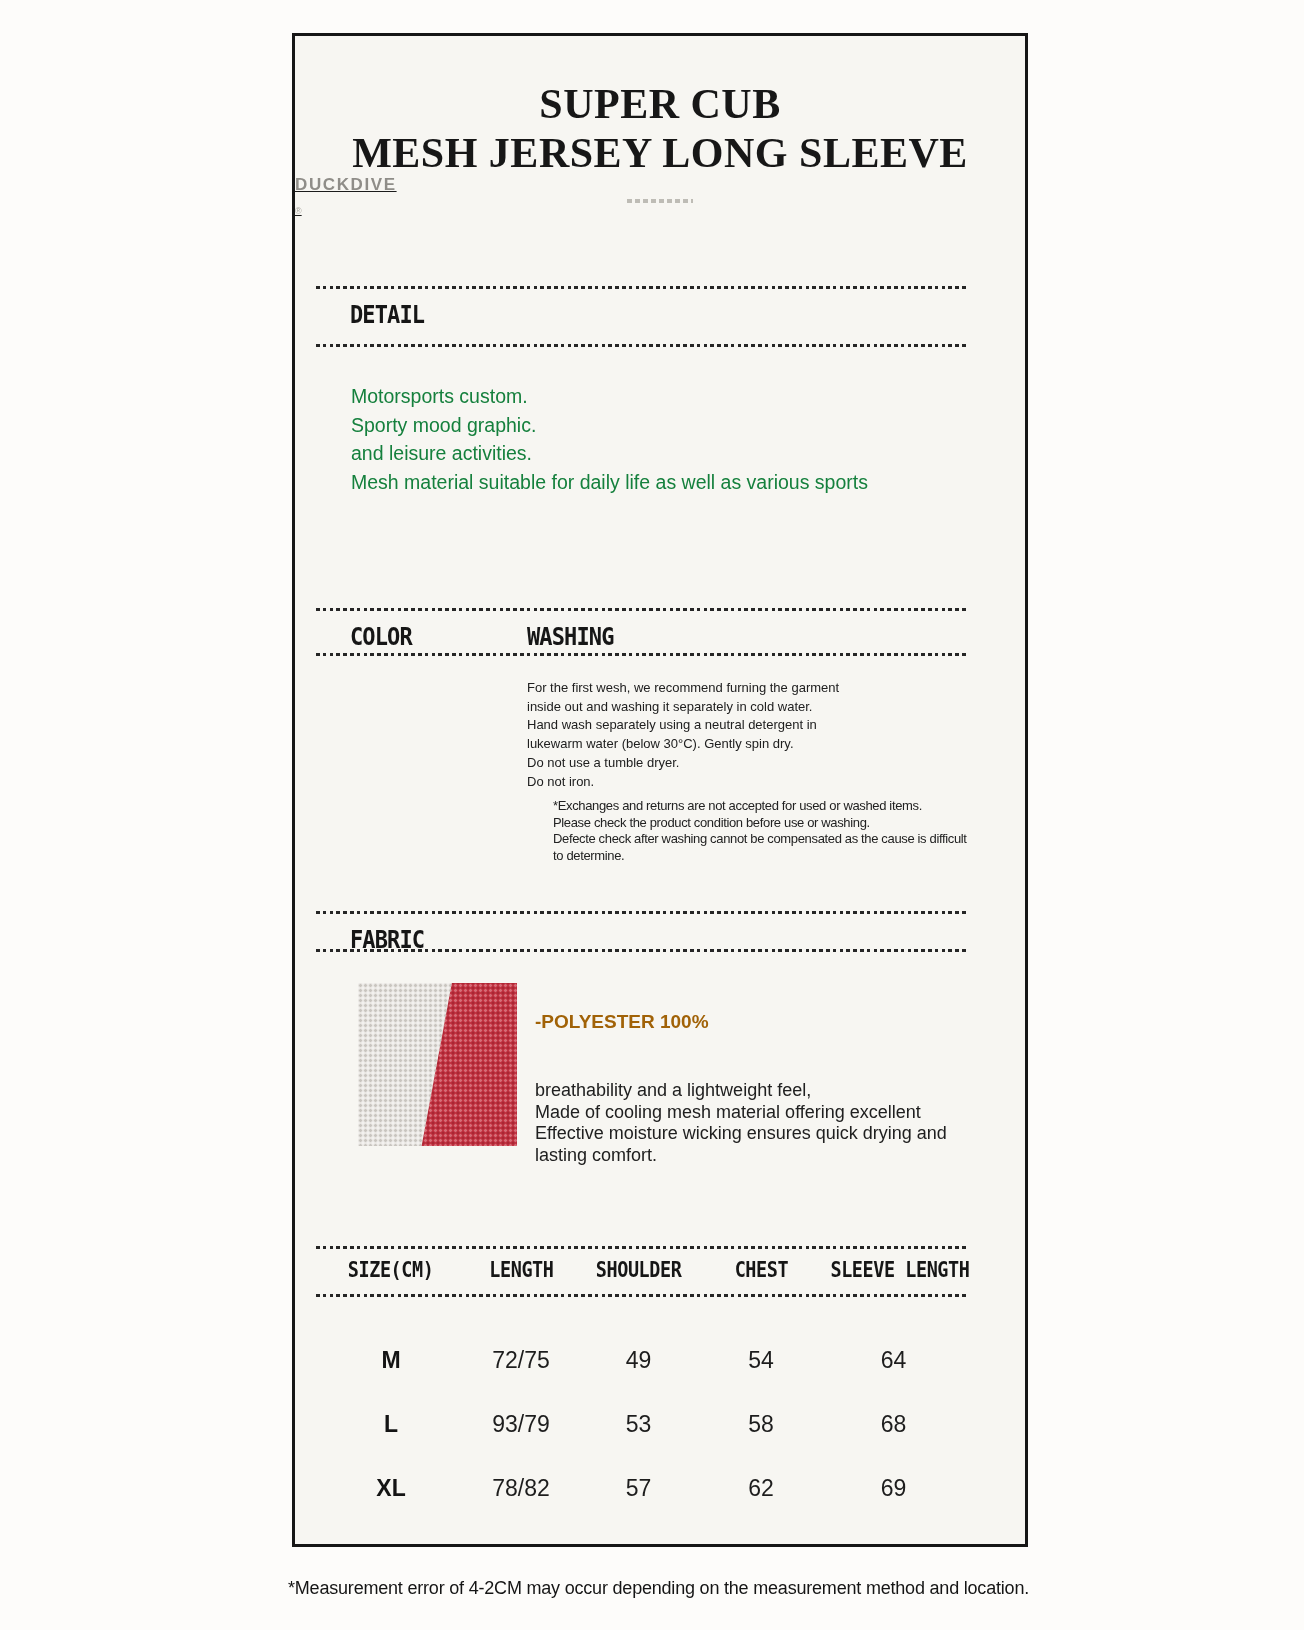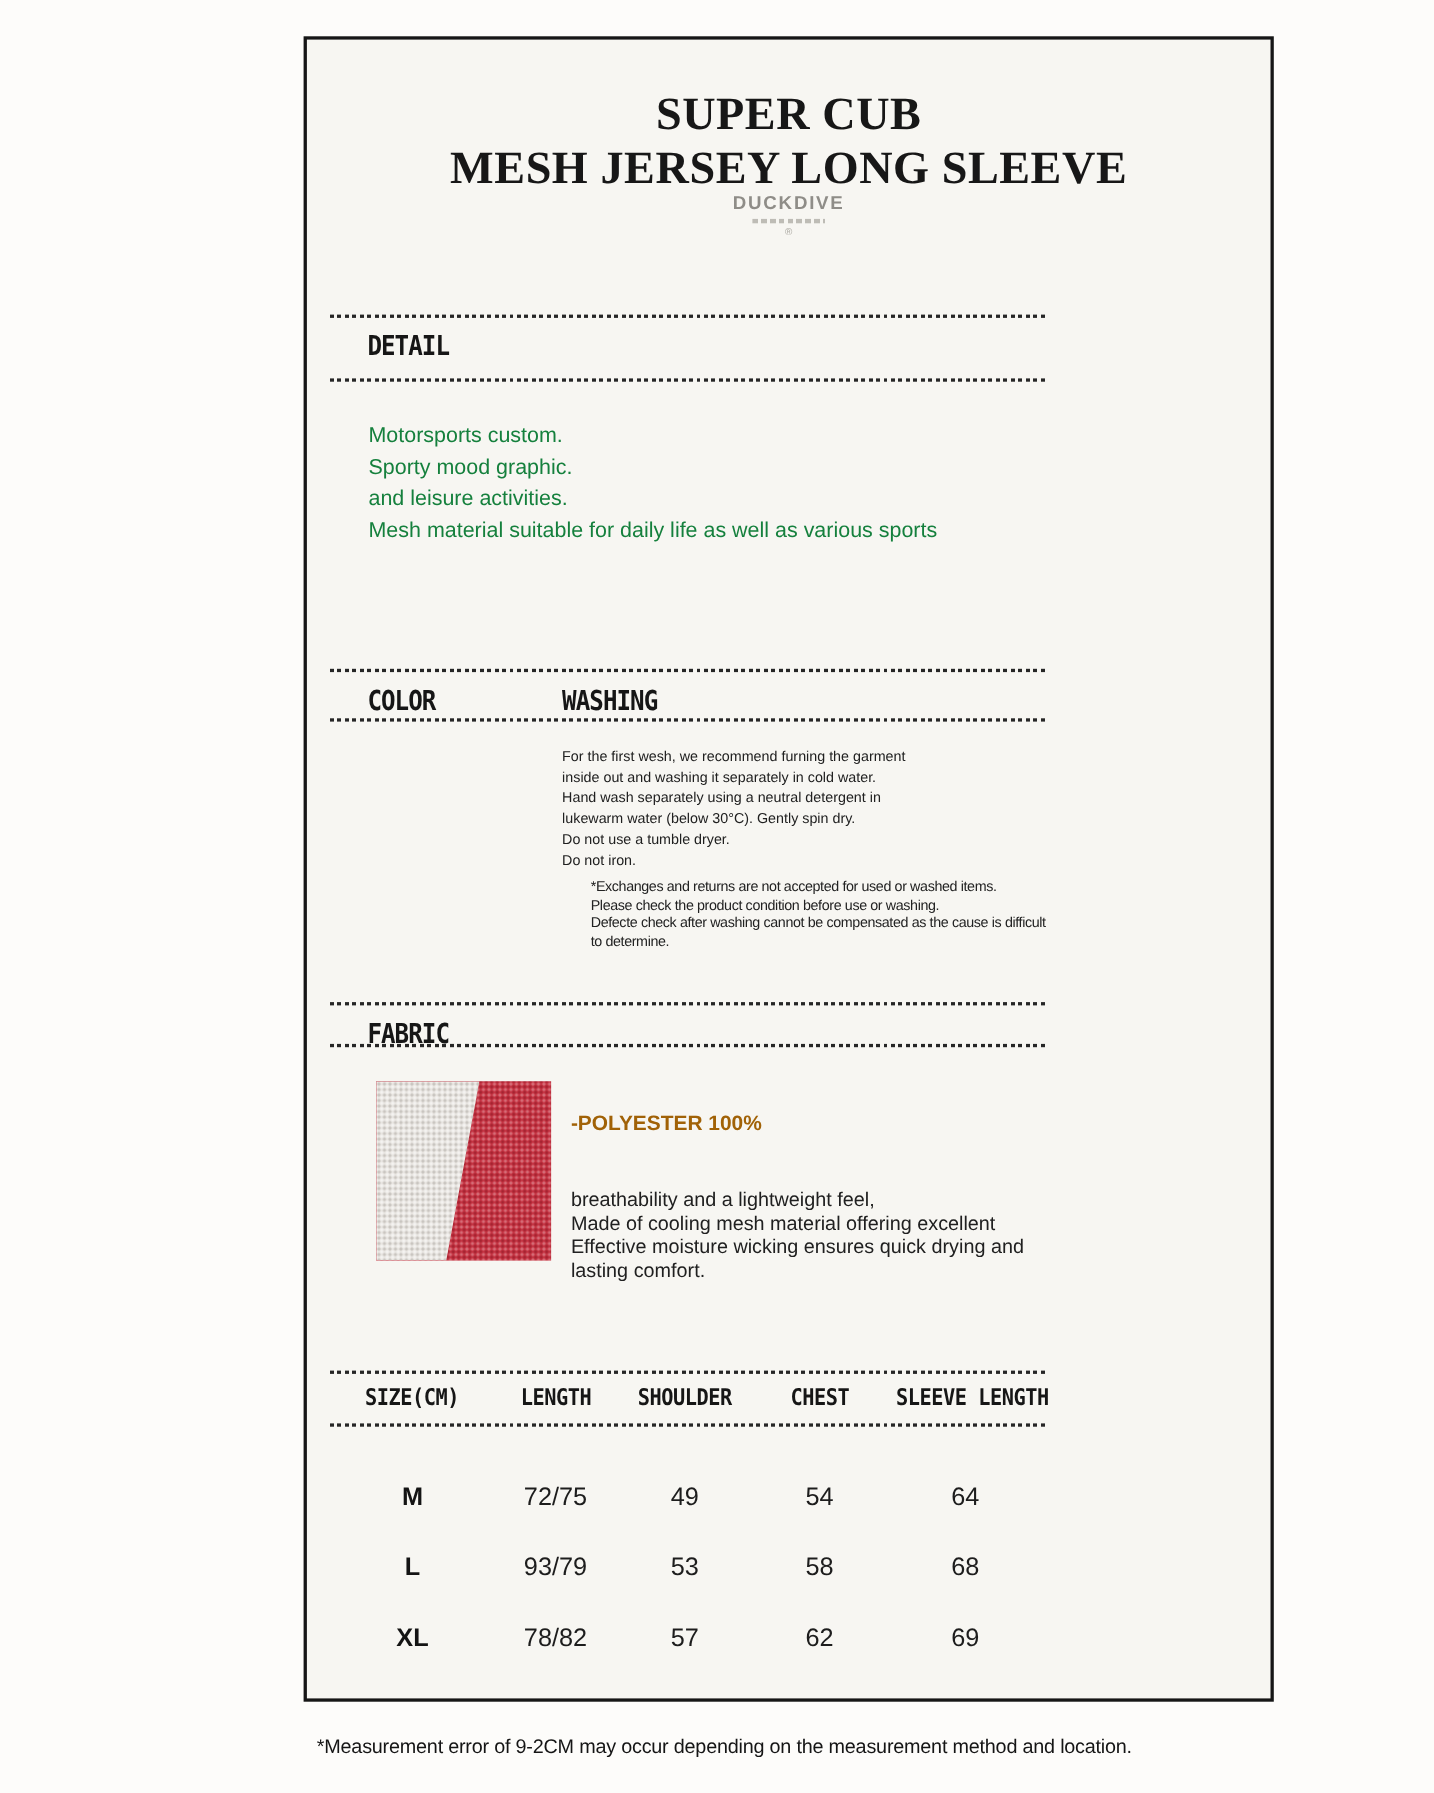--- a/index.html
+++ b/index.html
@@ -4,34 +4,34 @@
 <style>
   html,body{margin:0;padding:0;}
   body{
     width:1304px;height:1630px;position:relative;overflow:hidden;
     background:#fdfcfa;
     font-family:"Liberation Sans", sans-serif;
     color:#1c1c1c;
     -webkit-font-smoothing:antialiased;
   }
   .sheet{
-    position:absolute;left:276px;top:33px;width:882px;height:1514px;
+    position:absolute;left:292px;top:33px;width:736px;height:1514px;
     border:3px solid #161616;background:#f7f6f2;box-sizing:border-box;
   }
   .dotline{
     position:absolute;left:21px;width:650px;height:3px;
     background-image:repeating-linear-gradient(90deg,#262626 0 3.6px,transparent 3.6px 6.8px);
   }
   
   .title-block{
     position:absolute;top:44px;left:0;width:100%;text-align:center;
     font-family:"Liberation Serif","DejaVu Serif",serif;font-weight:700;
     font-size:42px;line-height:49px;color:#171717;letter-spacing:.5px;
   }
-  .brand-block{position:absolute;top:139px;left:0;width:100%;text-align:center;}
+  .brand-block{position:absolute;top:139px;left:0;width:100%;text-align:left;text-decoration:underline;}
   .brand-name{
     font-size:17px;font-weight:bold;color:#8f8d88;letter-spacing:1.6px;
     font-family:"Liberation Sans",sans-serif;
   }
   .brand-tagline{
     width:66px;height:4px;margin:4px auto 0;
     background:repeating-linear-gradient(90deg,#b4b2ab 0 5px,transparent 5px 8px);
     opacity:.85;
   }
   .brand-reg{font-size:9px;color:#a9a7a0;margin-top:3px;}
@@ -183,13 +183,13 @@
 
     <div class="cell row-label">XL</div>
     <div class="cell row-val">78/82</div>
     <div class="cell row-val">57</div>
     <div class="cell row-val">62</div>
     <div class="cell row-val">69</div>
   </div>
 
 </div>
 
-<div class="footnote">*Measurement error of 9-2CM may occur depending on the measurement method and location.</div>
+<div class="footnote">*Measurement error of 4-2CM may occur depending on the measurement method and location.</div>
 
 </body></html>

